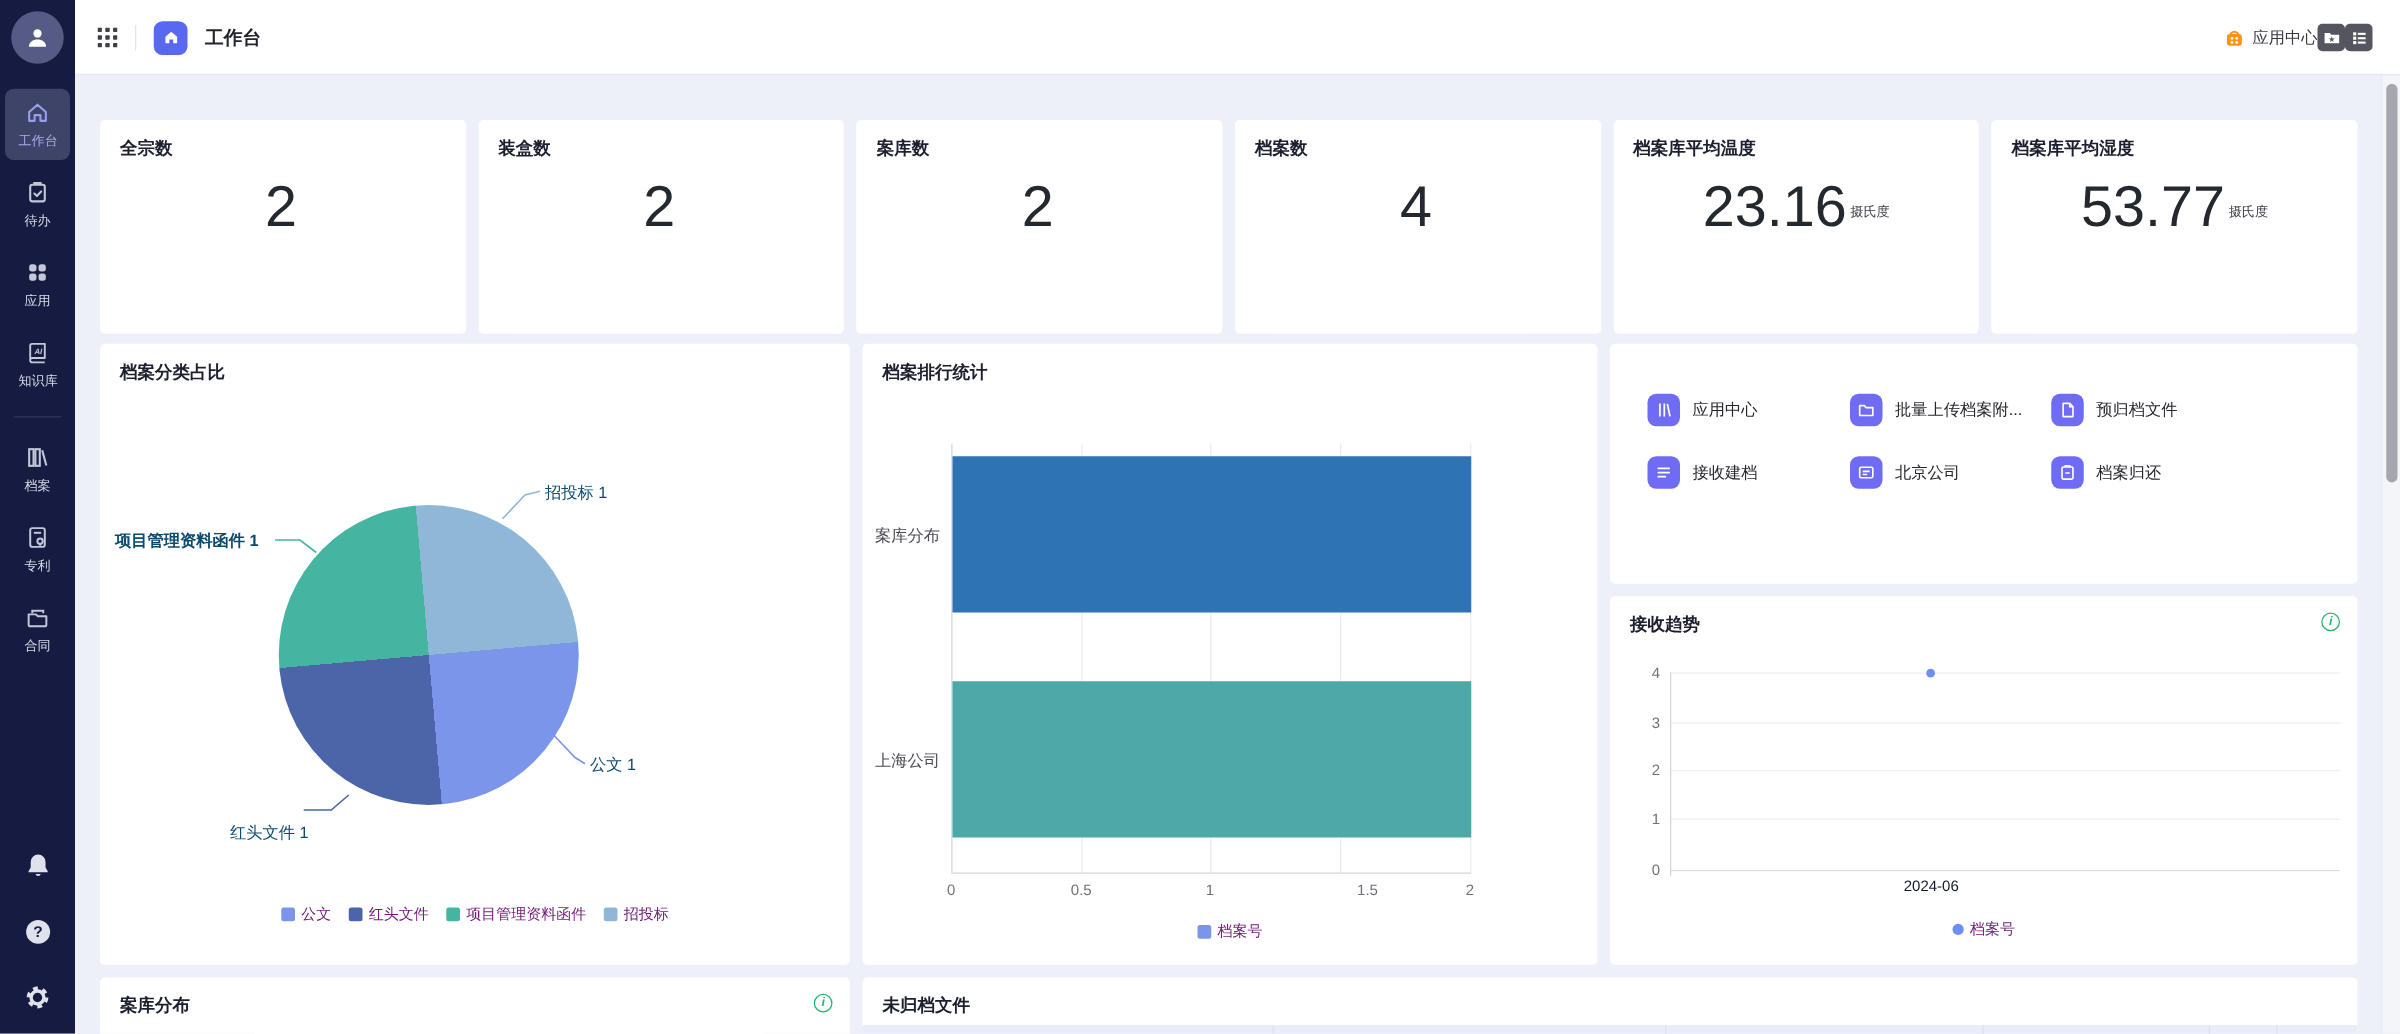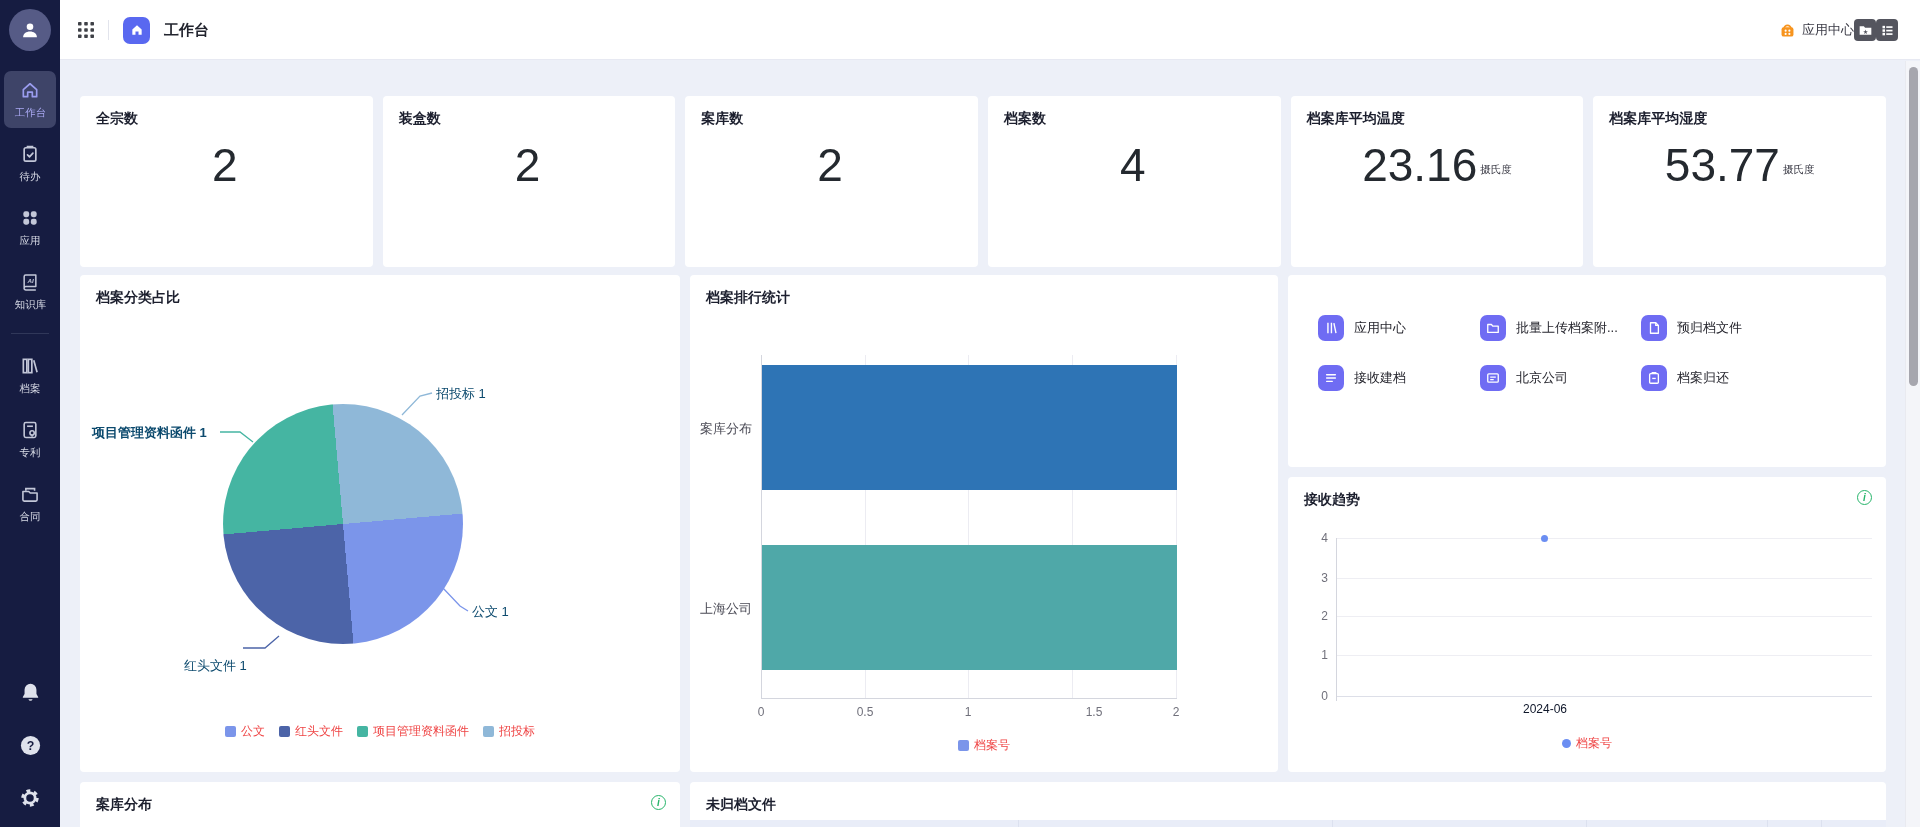--- a/index.html
+++ b/index.html
@@ -43,21 +43,21 @@
   .mid-row { margin-top:8px; display:grid; grid-template-columns:600px 588px 1fr; gap:10px; height:497px; }
   .right-col { display:flex; flex-direction:column; gap:10px; }
   .actions-card { height:192px; }
   .trend-card { flex:1; }
 
   
   .pie-chart { position:absolute; left:143px; top:129px; width:240px; height:240px; border-radius:50%; }
   .pie-label { position:absolute; font-size:13px; color:#0c4a6e; white-space:nowrap; }
   .pie-leads { position:absolute; left:0; top:0; }
   .chart-legend { position:absolute; left:0; right:0; display:flex; justify-content:center; align-items:center; gap:14px; }
-  .lg-item { display:flex; align-items:center; gap:5px; font-size:12px; color:#ef4444; }
+  .lg-item { display:flex; align-items:center; gap:5px; font-size:12px; color:#701a75; }
   .lg-sq { width:11px; height:11px; border-radius:2px; display:inline-block; }
   .lg-dot { width:9px; height:9px; border-radius:50%; display:inline-block; }
 
   
   .bplot { position:absolute; left:0; top:0; width:100%; height:100%; }
   .vgrid { position:absolute; top:80px; height:343px; width:1px; background:#ECECF2; }
   .baxis-y { position:absolute; left:71px; top:80px; height:343px; width:1px; background:#D4D6DE; }
   .baxis-x { position:absolute; left:71px; top:423px; width:416px; height:1px; background:#D4D6DE; }
   .hbar { position:absolute; left:72px; height:125px; }
   .bar-cat { position:absolute; left:0; width:62px; text-align:right; font-size:13px; color:#4A4A55; }

